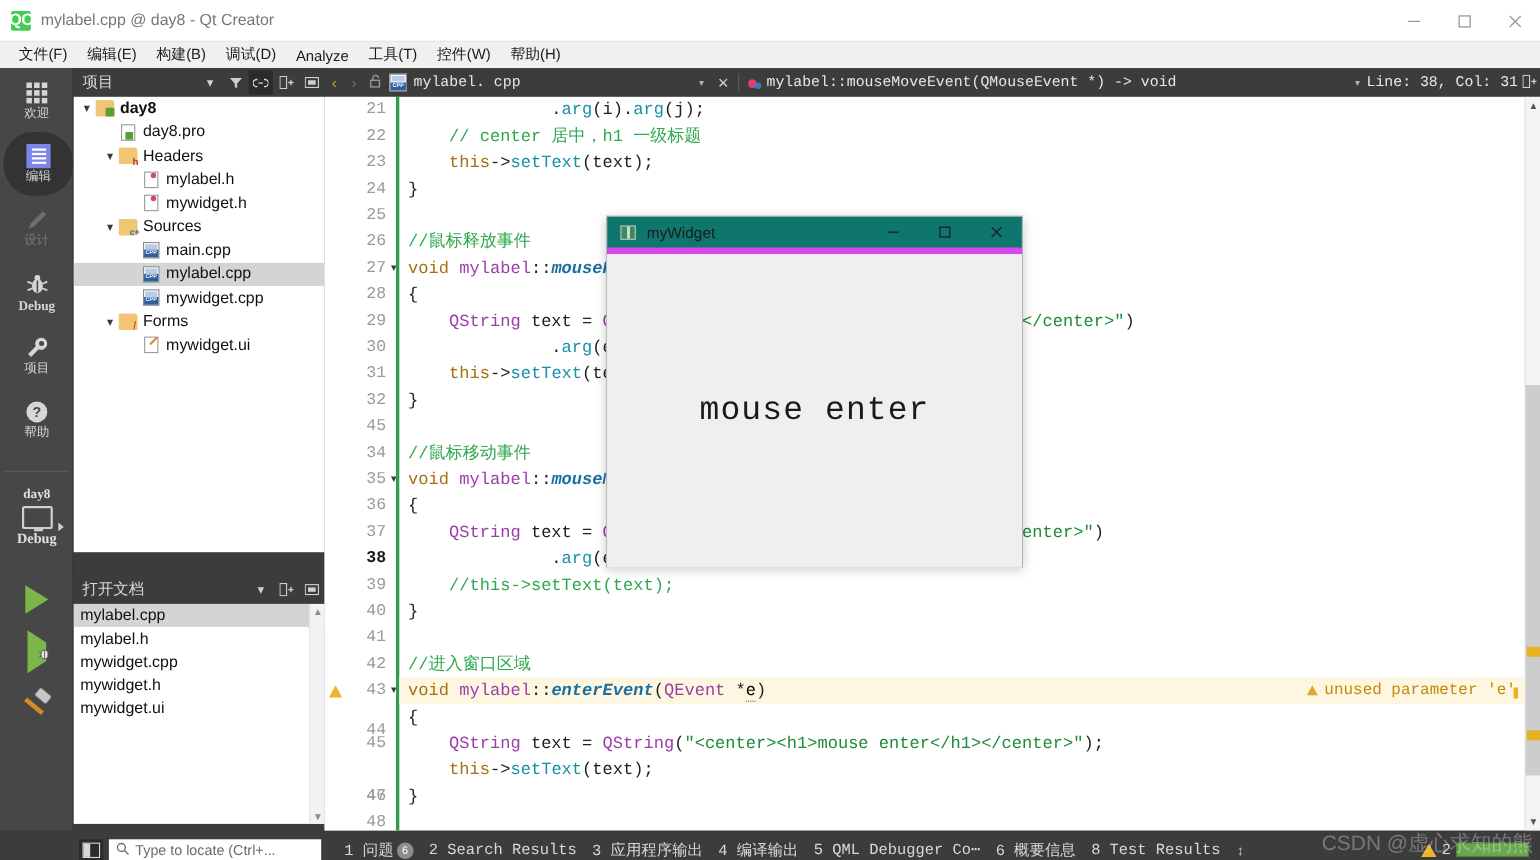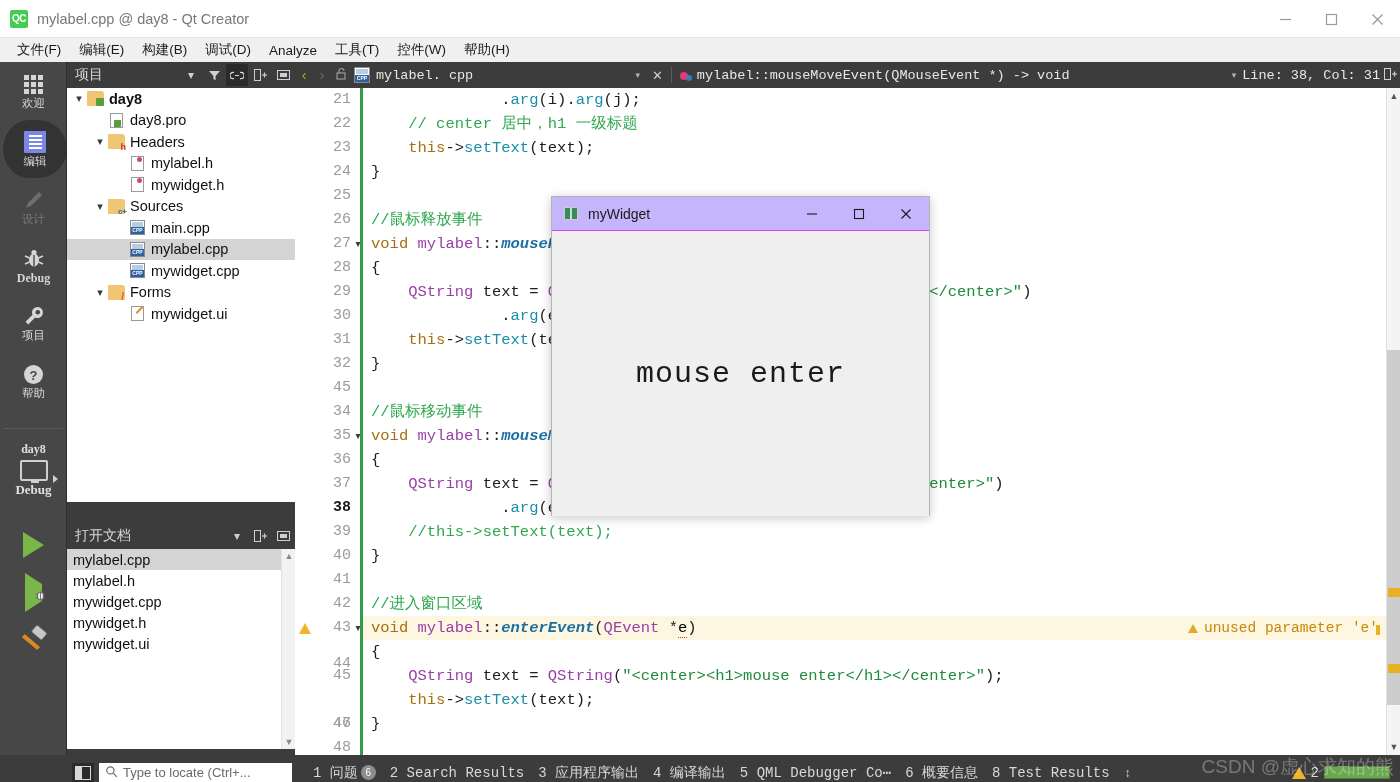--- a/index.html
+++ b/index.html
@@ -20,21 +20,21 @@
   .titlebar {
     position: absolute; left: 0; top: 0; width: 1400px; height: 38px;
     background: #ffffff;
     border-bottom: 1px solid #e6e6e6;
     display: flex; align-items: center;
   }
   .tb-icon {
     width: 18px; height: 18px; margin-left: 10px; margin-right: 9px;
     background: #41cd52; border-radius: 2px;
     display: flex; align-items: center; justify-content: center;
-    color: #ffffff; font-size: 10px; font-weight: bold;
+    color: #ffffff; font-size: 15px; font-weight: bold;
     font-family: "Liberation Sans", sans-serif;
     letter-spacing: -0.5px;
   }
   .tb-title {
     font-size: 14.5px; color: #777777;
     font-family: "Liberation Sans", sans-serif;
   }
   .tb-controls {
     position: absolute; right: 0; top: 0; height: 38px;
     display: flex; align-items: center;
@@ -297,22 +297,22 @@
   .ed-leftmark { position: absolute; left: -6px; width: 4px; height: 10px; background: #e8b023; }
 
   
   .mywidget {
     position: absolute; left: 551px; top: 196px; width: 379px; height: 320px;
     background: #efefef;
     border: 1px solid #b4b4b4;
     box-shadow: 0 2px 10px rgba(0,0,0,0.22);
   }
   .mw-title {
-    height: 34px; background: #c4b5fd; display: flex; align-items: center;
-    border-bottom: 1px solid #d946ef;
+    height: 34px; background: #0f766e; display: flex; align-items: center;
+    border-bottom: 6px solid #d946ef;
   }
   .mw-ico {
     width: 14px; height: 13px; margin-left: 12px; margin-right: 10px;
     background: linear-gradient(90deg,#3a8a5a 0 40%, #bfe3cf 40% 62%, #3a8a5a 62% 100%);
     border: 1px solid #cccccc;
   }
   .mw-name { font-size: 14px; color: #1a1a1a; font-family: "Liberation Sans", sans-serif; }
   .mw-ctrls { margin-left: auto; display: flex; }
   .mw-btn {
     width: 47px; height: 33px; display:flex; align-items:center; justify-content:center;

